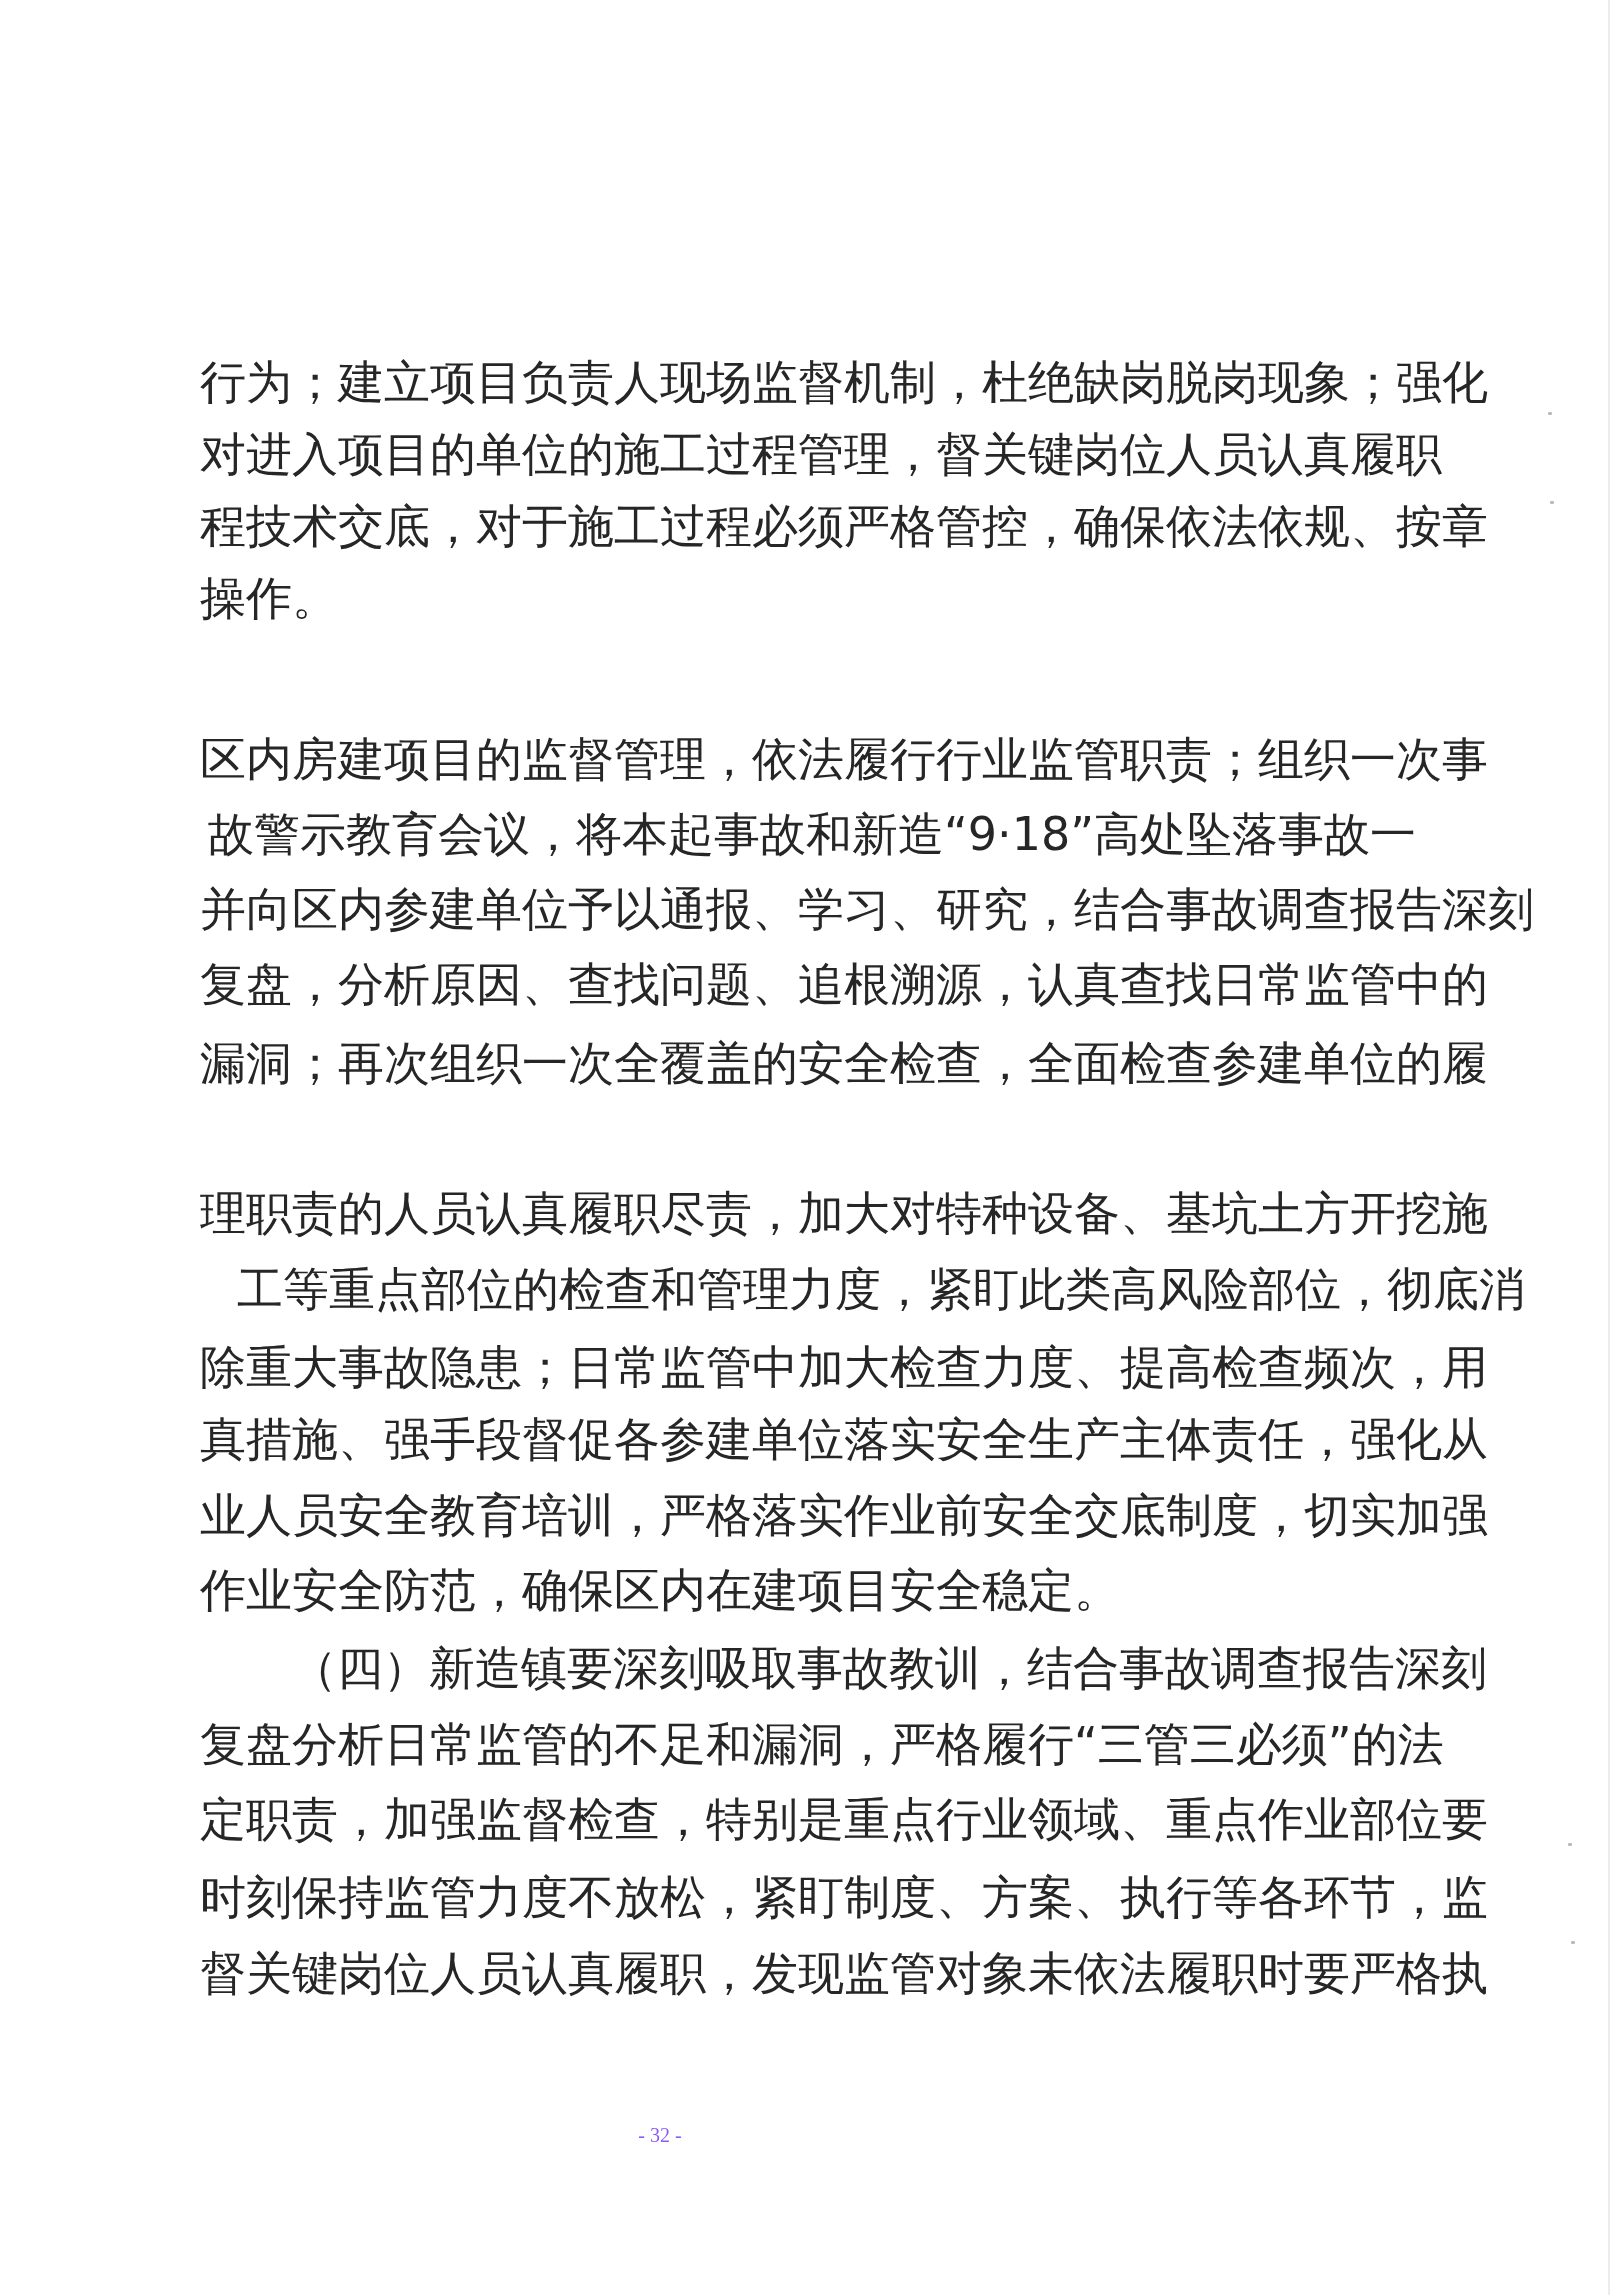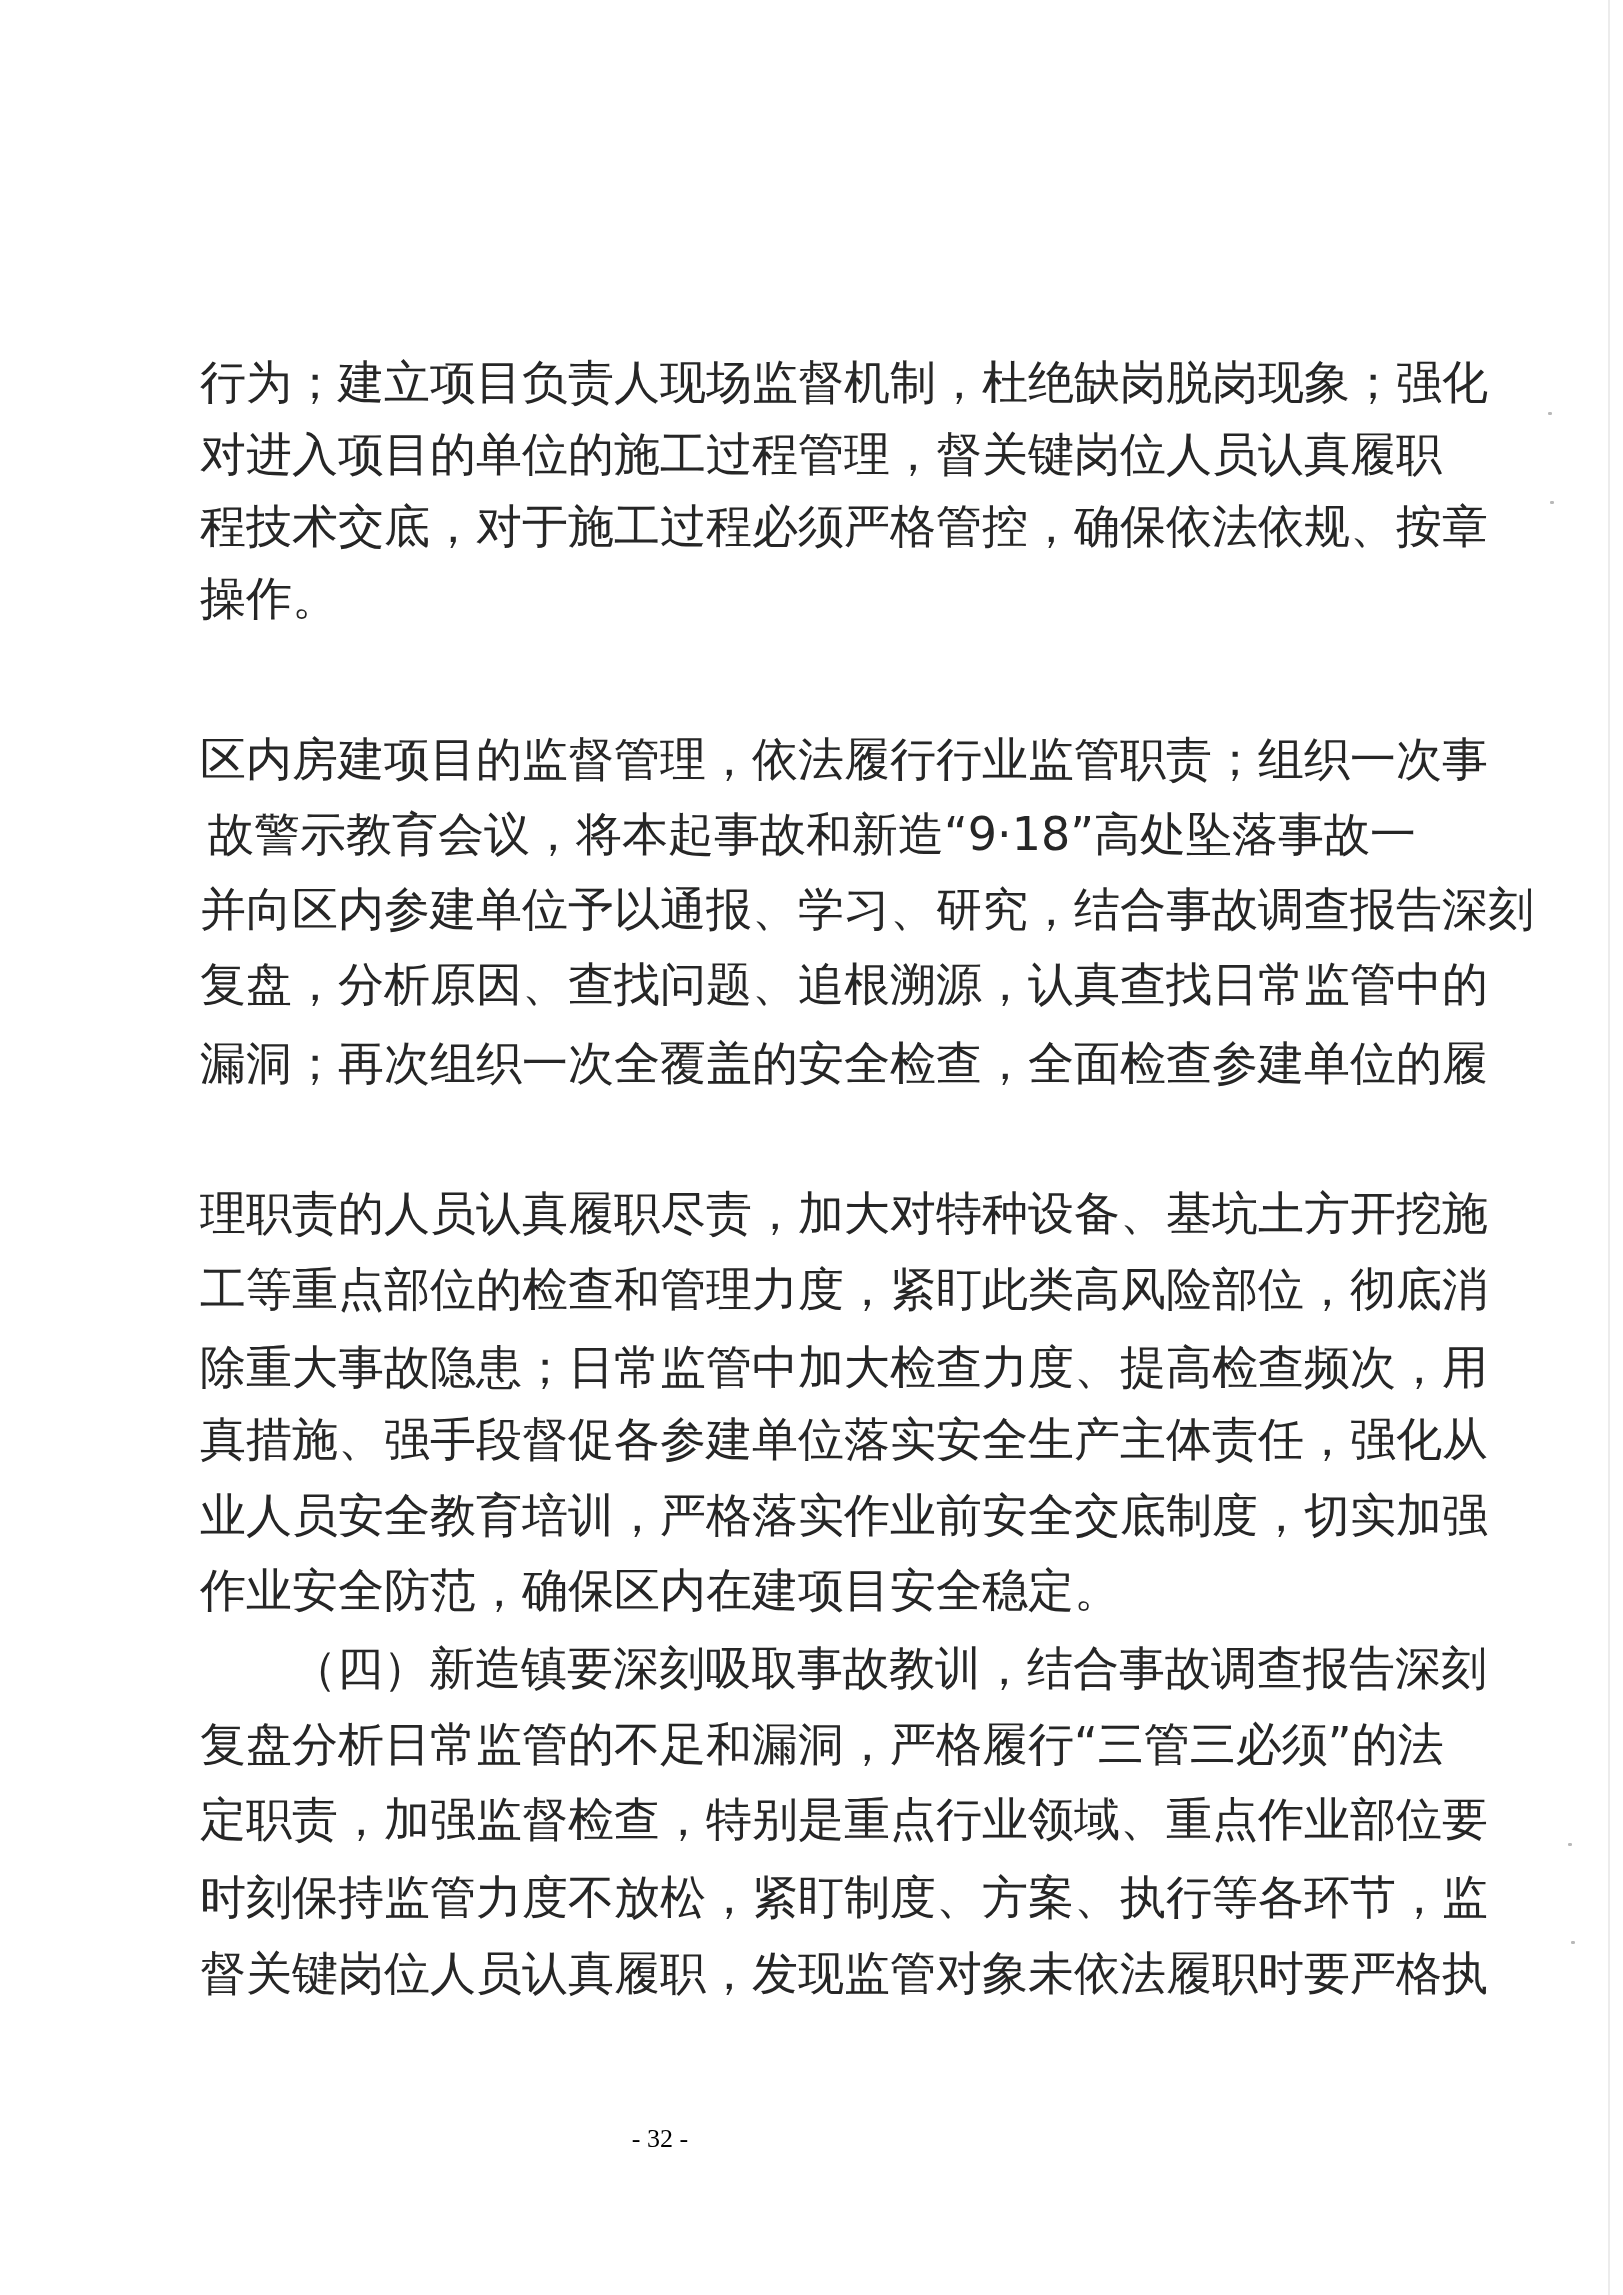--- a/index.html
+++ b/index.html
@@ -44,22 +44,22 @@
       left: 291px;
       width: 1106px;
     }
     .page-number {
       position: absolute;
       left: 0;
       width: 1320px;
       top: 2124px;
       text-align: center;
       font-family: "Liberation Serif", "DejaVu Serif", serif;
-      font-size: 26px;
-      color: #000000;
+      font-size: 20px;
+      color: #8b5cf6;
     }
     .speck {
       position: absolute;
       width: 3.9px;
       height: 2.6px;
       background: #b9b9b9;
       border-radius: 1.3px;
     }
   </style>
 </head>
@@ -72,21 +72,21 @@
   <div class="line" style="top:422px;">对进入项目的单位的施工过程管理，督关键岗位人员认真履职</div>
   <div class="line" style="top:494px;">程技术交底，对于施工过程必须严格管控，确保依法依规、按章</div>
   <div class="line last" style="top:566px;">操作。</div>
 
   <div class="line" style="top:727px;">区内房建项目的监督管理，依法履行行业监管职责；组织一次事</div>
   <div class="line" style="top:802px;margin-left:8px;">故警示教育会议，将本起事故和新造“9·18”高处坠落事故一</div>
   <div class="line" style="top:877px;">并向区内参建单位予以通报、学习、研究，结合事故调查报告深刻</div>
   <div class="line" style="top:952px;">复盘，分析原因、查找问题、追根溯源，认真查找日常监管中的</div>
   <div class="line" style="top:1031px;">漏洞；再次组织一次全覆盖的安全检查，全面检查参建单位的履</div>
   <div class="line" style="top:1181px;">理职责的人员认真履职尽责，加大对特种设备、基坑土方开挖施</div>
-  <div class="line" style="top:1257px;">工等重点部位的检查和管理力度，紧盯此类高风险部位，彻底消</div>
+  <div class="line" style="top:1257px;margin-left:37px;">工等重点部位的检查和管理力度，紧盯此类高风险部位，彻底消</div>
   <div class="line" style="top:1335px;">除重大事故隐患；日常监管中加大检查力度、提高检查频次，用</div>
   <div class="line" style="top:1407px;">真措施、强手段督促各参建单位落实安全生产主体责任，强化从</div>
   <div class="line" style="top:1483px;">业人员安全教育培训，严格落实作业前安全交底制度，切实加强</div>
   <div class="line last" style="top:1558px;">作业安全防范，确保区内在建项目安全稳定。</div>
 
   <div class="line indent" style="top:1636px;">（四）新造镇要深刻吸取事故教训，结合事故调查报告深刻</div>
   <div class="line" style="top:1712px;">复盘分析日常监管的不足和漏洞，严格履行“三管三必须”的法</div>
   <div class="line" style="top:1787px;">定职责，加强监督检查，特别是重点行业领域、重点作业部位要</div>
   <div class="line" style="top:1865px;">时刻保持监管力度不放松，紧盯制度、方案、执行等各环节，监</div>
   <div class="line" style="top:1941px;">督关键岗位人员认真履职，发现监管对象未依法履职时要严格执</div>

